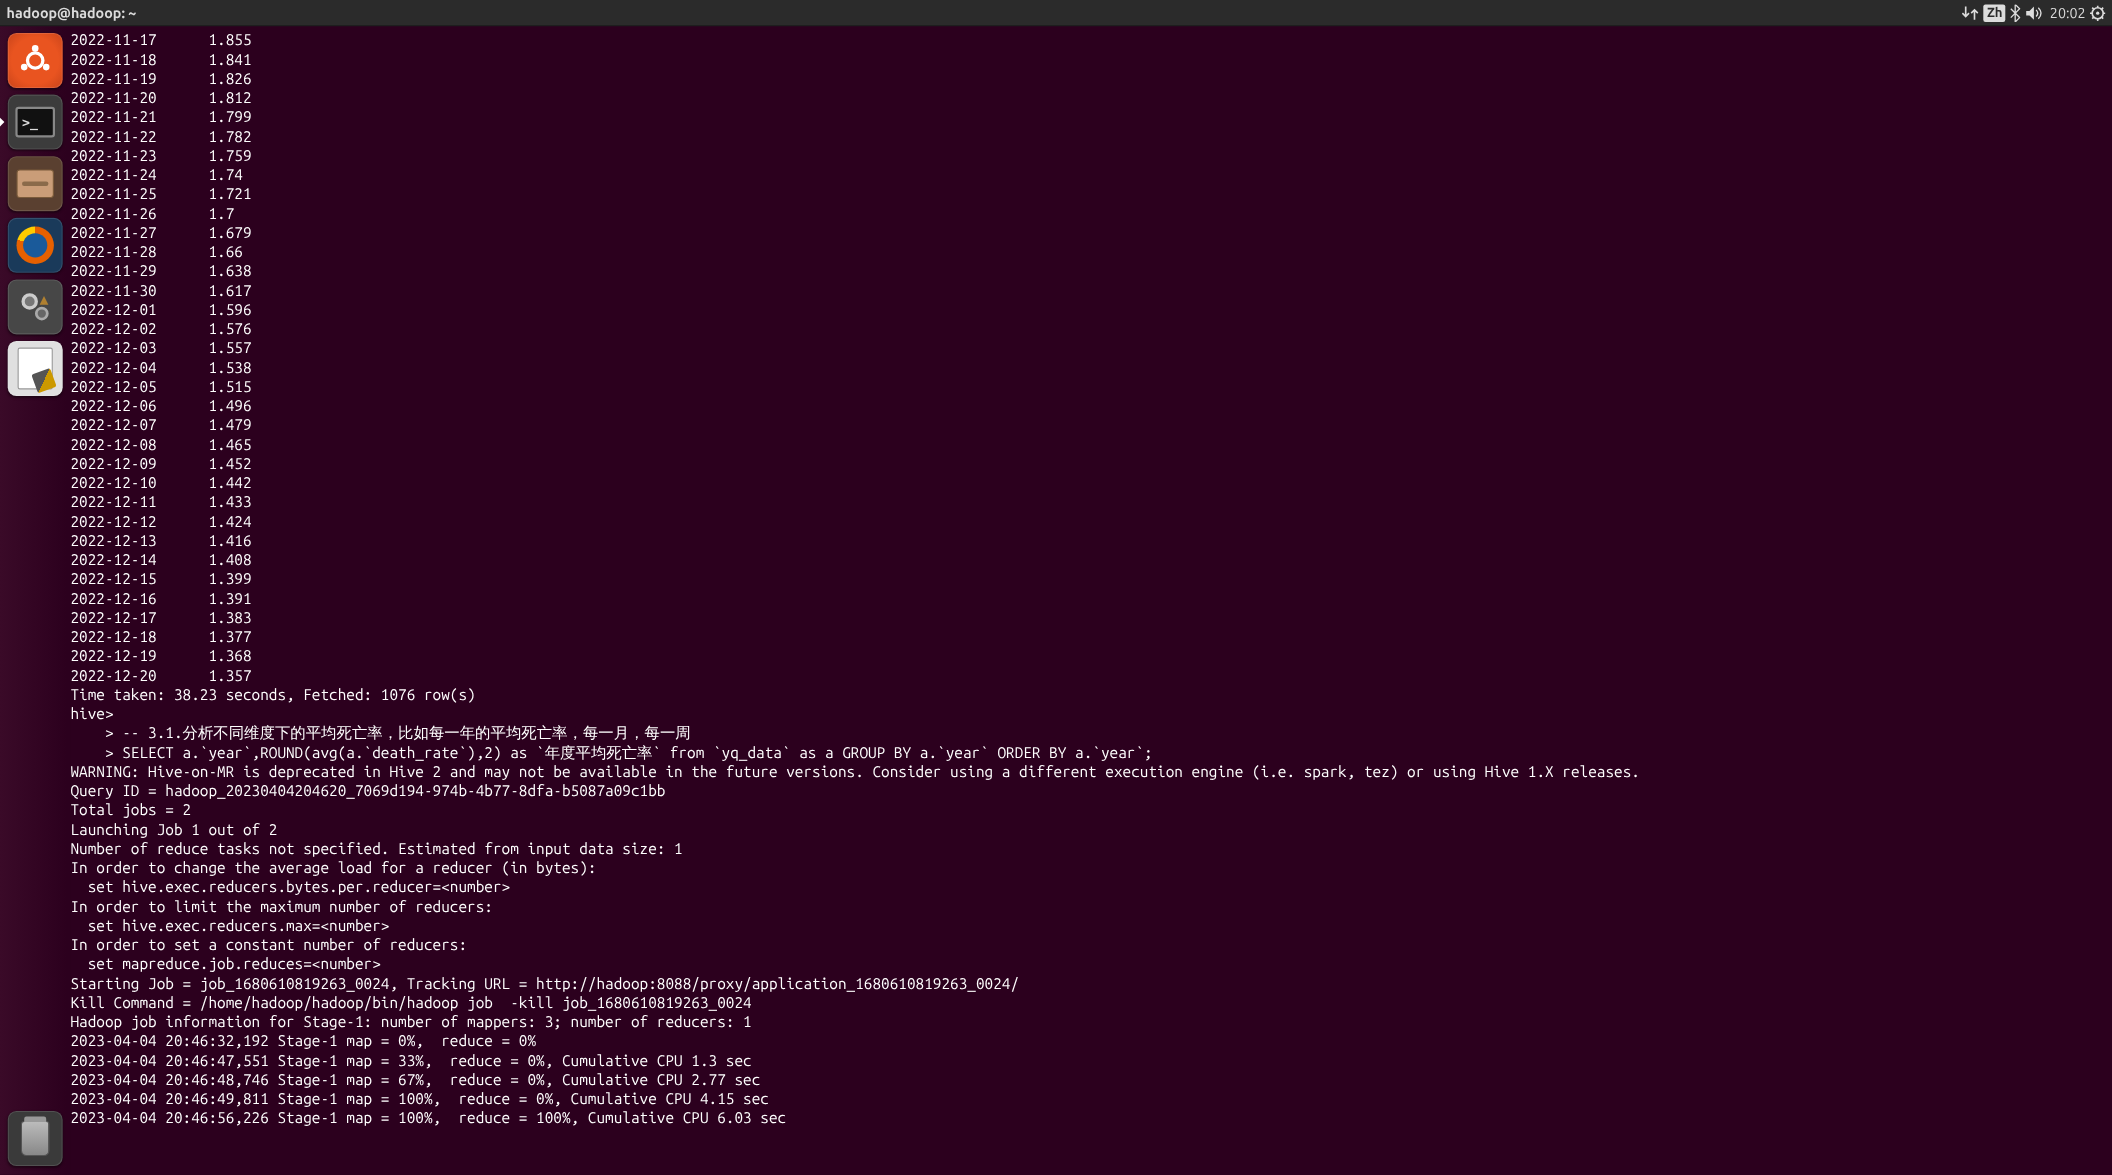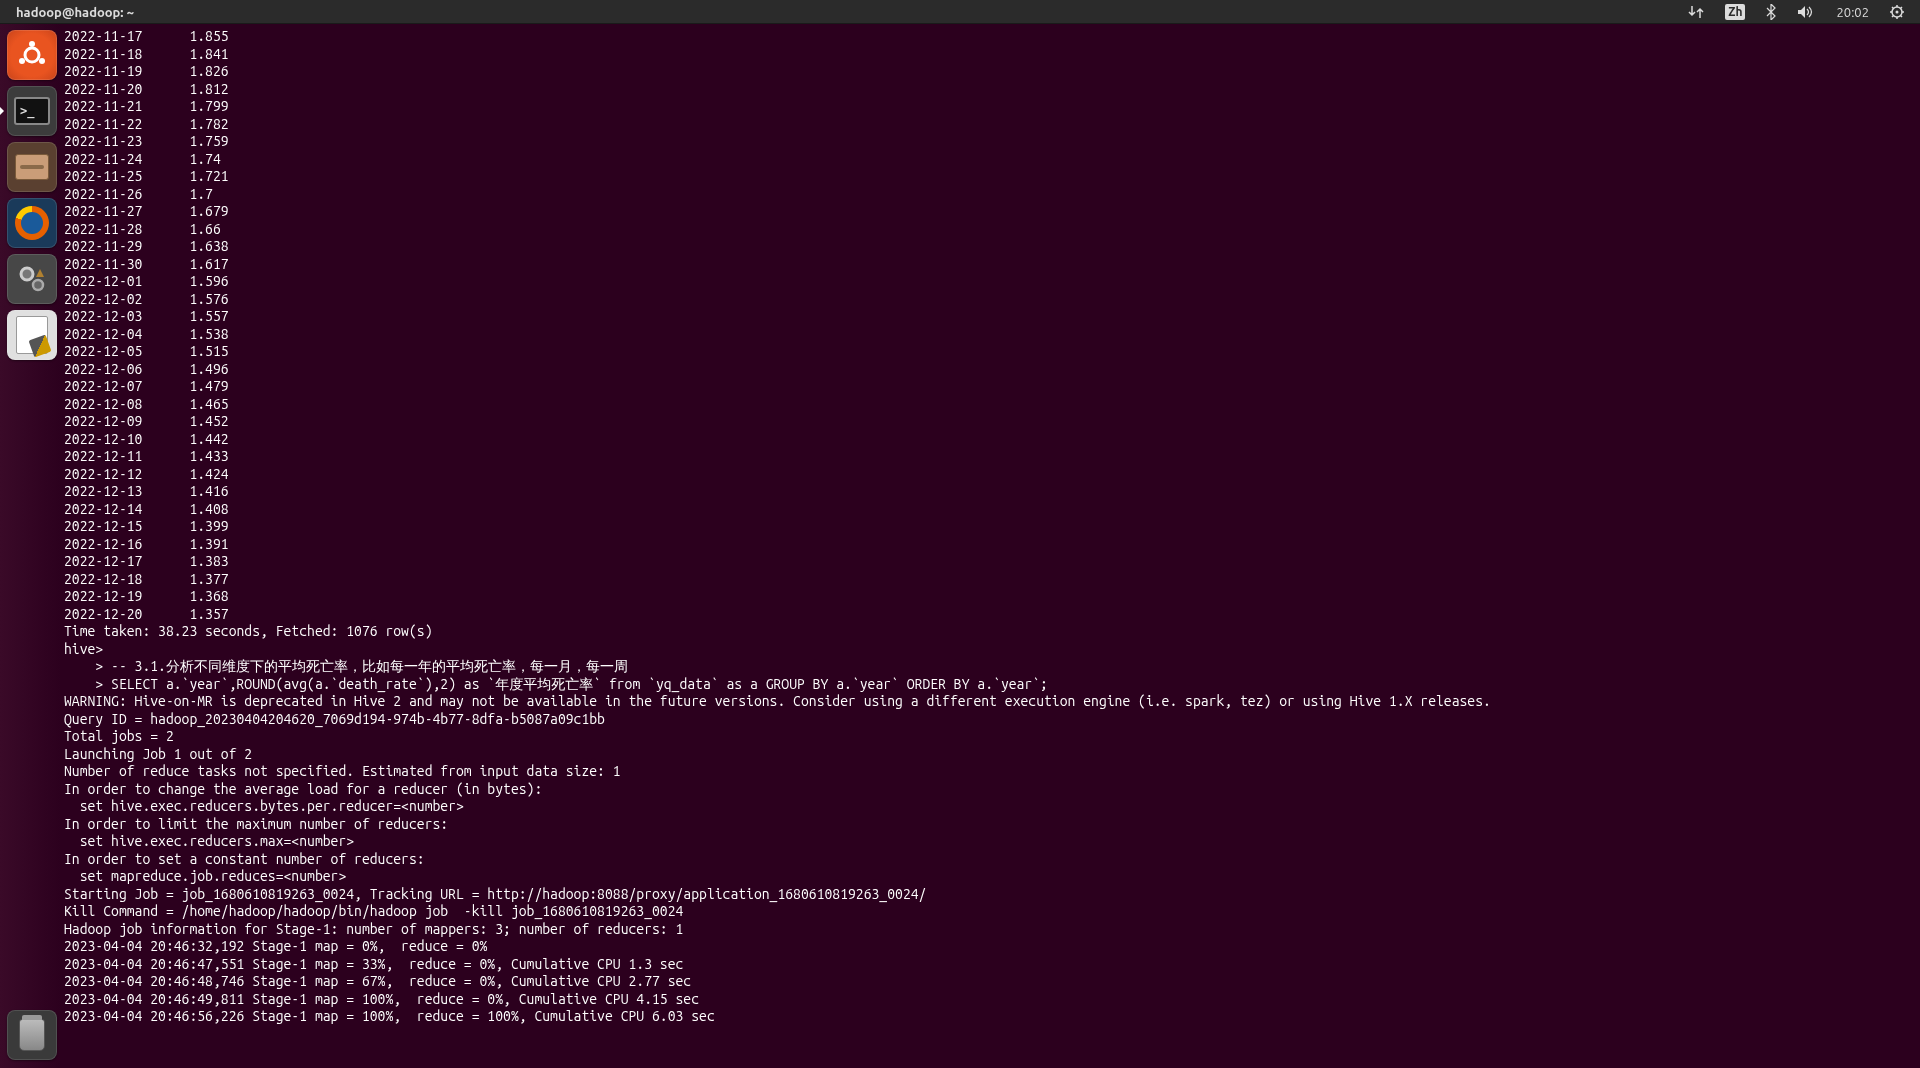--- a/index.html
+++ b/index.html
@@ -7,26 +7,26 @@
 body { background: #2c001e; display: flex; flex-direction: column; }
 
 
 .top-panel {
   height: 24px;
   background: #2b2b2b;
   color: #dcdcdc;
   display: flex;
   align-items: center;
   font-size: 13px;
-  padding: 0 16px;
+  padding: 0 6px;
   border-bottom: 1px solid #1a1a1a;
 }
 .top-panel .title { flex: 0 0 auto; font-weight: bold; }
 .top-panel .spacer { flex: 1; }
-.top-panel .tray { display: flex; align-items: center; gap: 21px; }
+.top-panel .tray { display: flex; align-items: center; gap: 4px; }
 .top-panel .tray span { display: inline-flex; align-items: center; }
 .top-panel .indicator-box {
   background: #dcdcdc; color: #2b2b2b; font-weight: bold;
   padding: 0 3px; border-radius: 2px; font-size: 12px; height: 16px;
   display: inline-flex; align-items: center;
 }
 
 
 .main { flex: 1; display: flex; }
 

